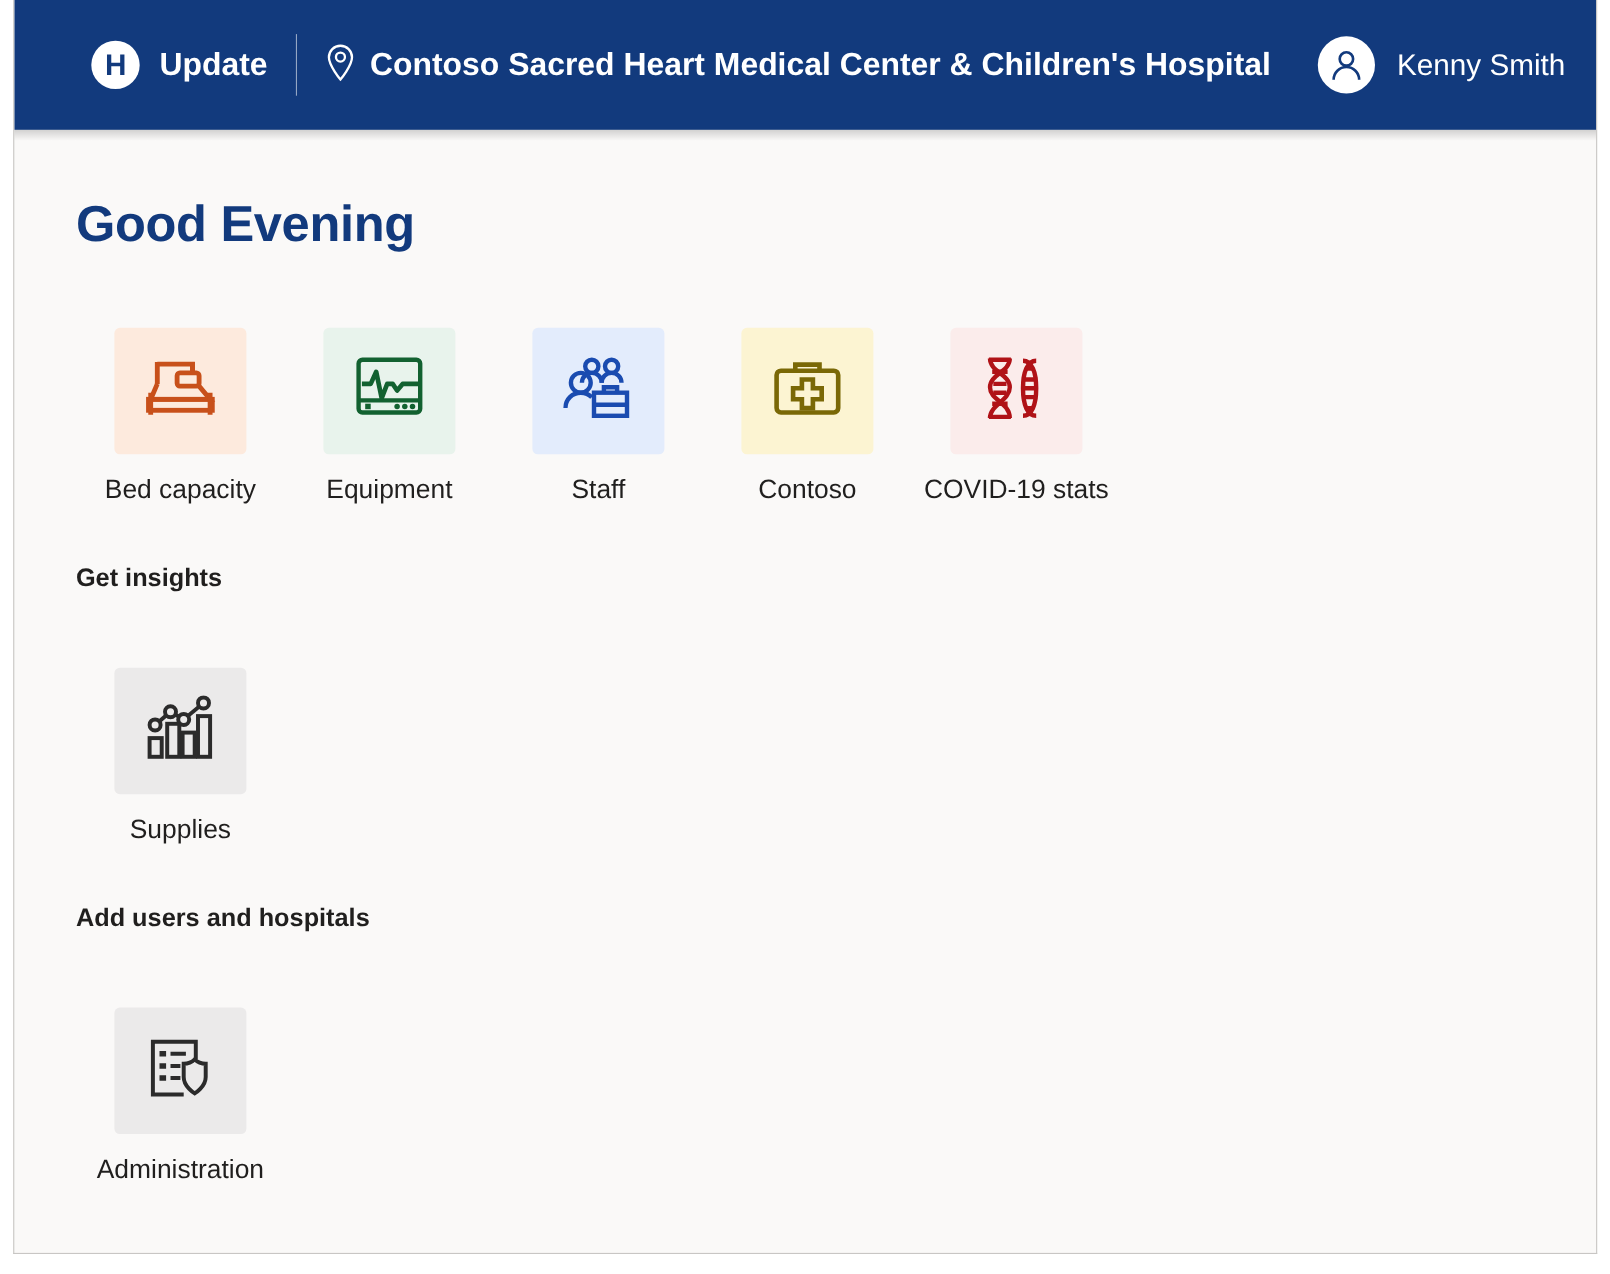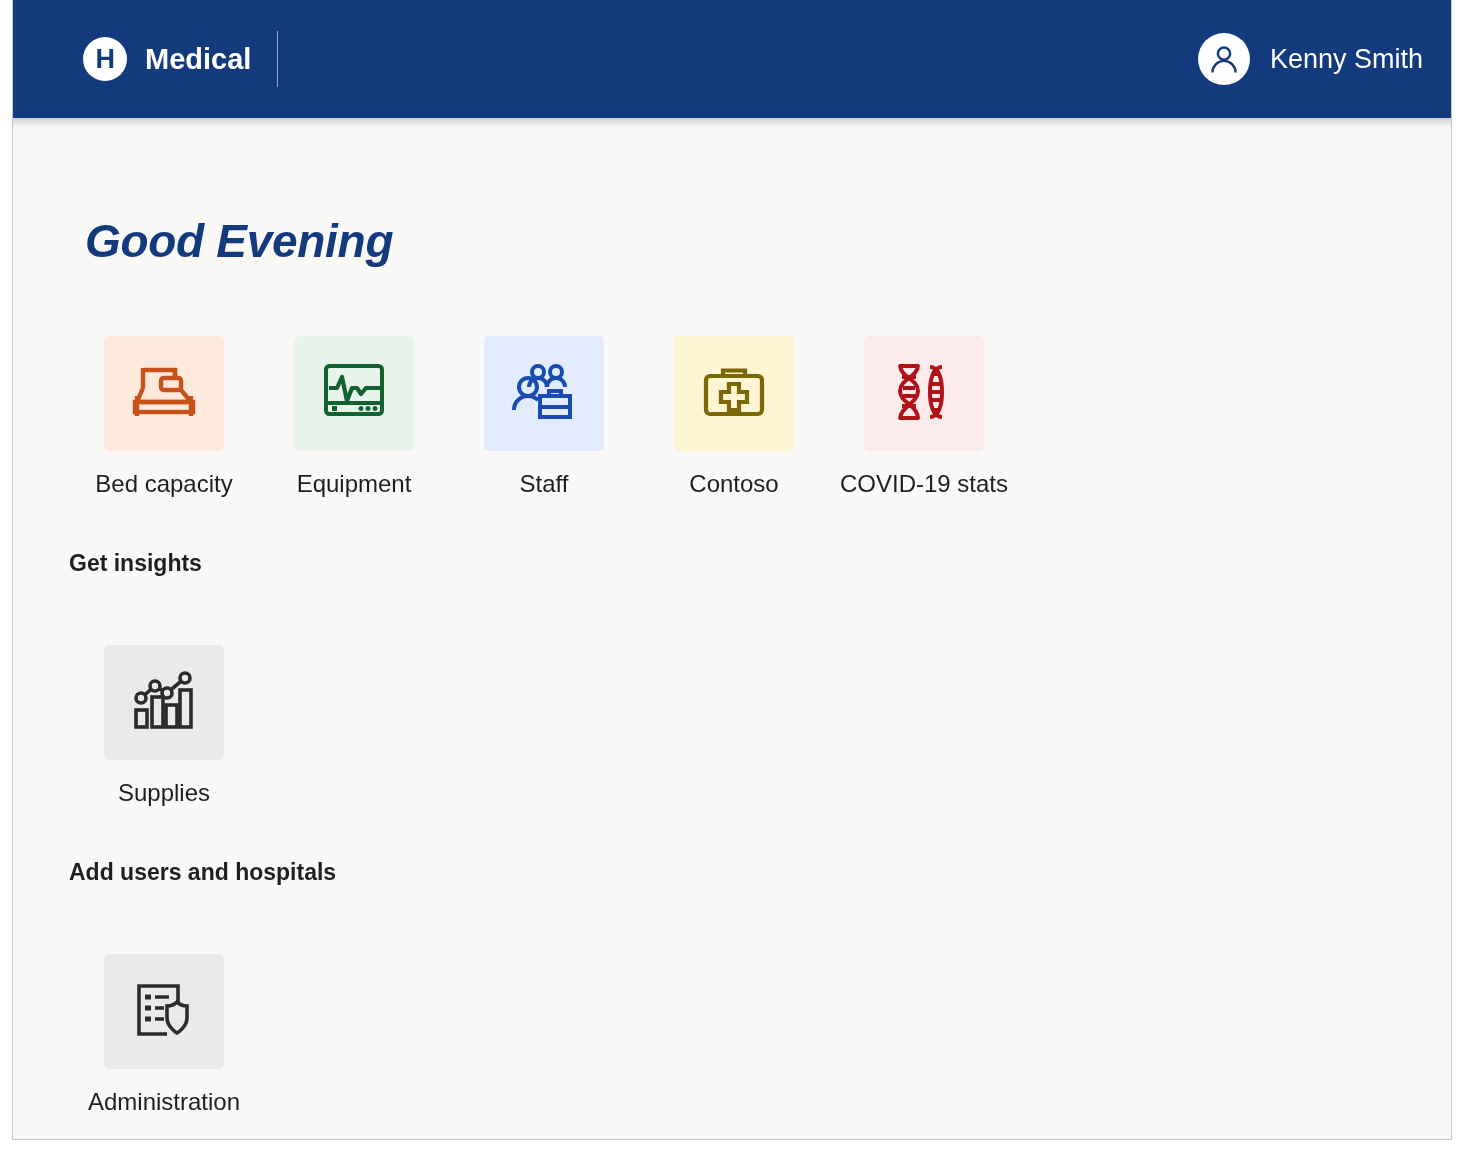--- a/index.html
+++ b/index.html
@@ -118,27 +118,26 @@
     font-size: 27px;
     font-weight: normal;
     white-space: nowrap;
   }
 
   
   .content {
     padding: 0 0 0 56px;
   }
   .greeting {
-    margin: 16px;
-    padding-top: 80px;
+    margin: 0;
+    padding-top: 58px;
     color: #123a7d;
     font-size: 46px;
     font-weight: bold;
     letter-spacing: -0.3px;
-    font-style: italic;
   }
 
   .section-title {
     color: #201f1e;
     font-size: 23px;
     font-weight: bold;
     margin-top: 0;
     margin-bottom: 0;
   }
   .s1 { padding-top: 97px; }
@@ -182,25 +181,34 @@
 <body>
 
 <div class="app-frame">
 
   <div class="header">
 
     <div class="brand">
       <div class="brand-logo">
         <span>H</span>
       </div>
-      <div class="brand-name">Medical</div>
+      <div class="brand-name">Update</div>
     </div>
 
     <div class="divider-v"></div>
 
+    <div class="site">
+      <span>
+        <svg width="27" height="34" viewBox="0 0 27 34" fill="none" aria-hidden="true">
+          <path d="M13.5 1.6C7.7 1.6 3 6.3 3 12.1c0 7.6 10.5 20.2 10.5 20.2S24 19.7 24 12.1C24 6.3 19.3 1.6 13.5 1.6z" stroke="#ffffff" stroke-width="2.1" fill="none"></path>
+          <circle cx="13.5" cy="11.9" r="4.1" stroke="#ffffff" stroke-width="2.1" fill="none"></circle>
+        </svg>
+      </span>
+      <div class="site-name">Contoso Sacred Heart Medical Center &amp; Children's Hospital</div>
+    </div>
 
     <div class="user">
       <div class="user-avatar">
         <svg width="34" height="34" viewBox="0 0 34 34" aria-hidden="true">
           <circle cx="17" cy="11.6" r="6.1" stroke="#123a7d" stroke-width="2.4" fill="none"></circle>
           <path d="M5.4 30.5c0-6.4 5.2-11.6 11.6-11.6s11.6 5.2 11.6 11.6" stroke="#123a7d" stroke-width="2.4" fill="none"></path>
         </svg>
       </div>
       <div class="user-name">Kenny Smith</div>
     </div>

